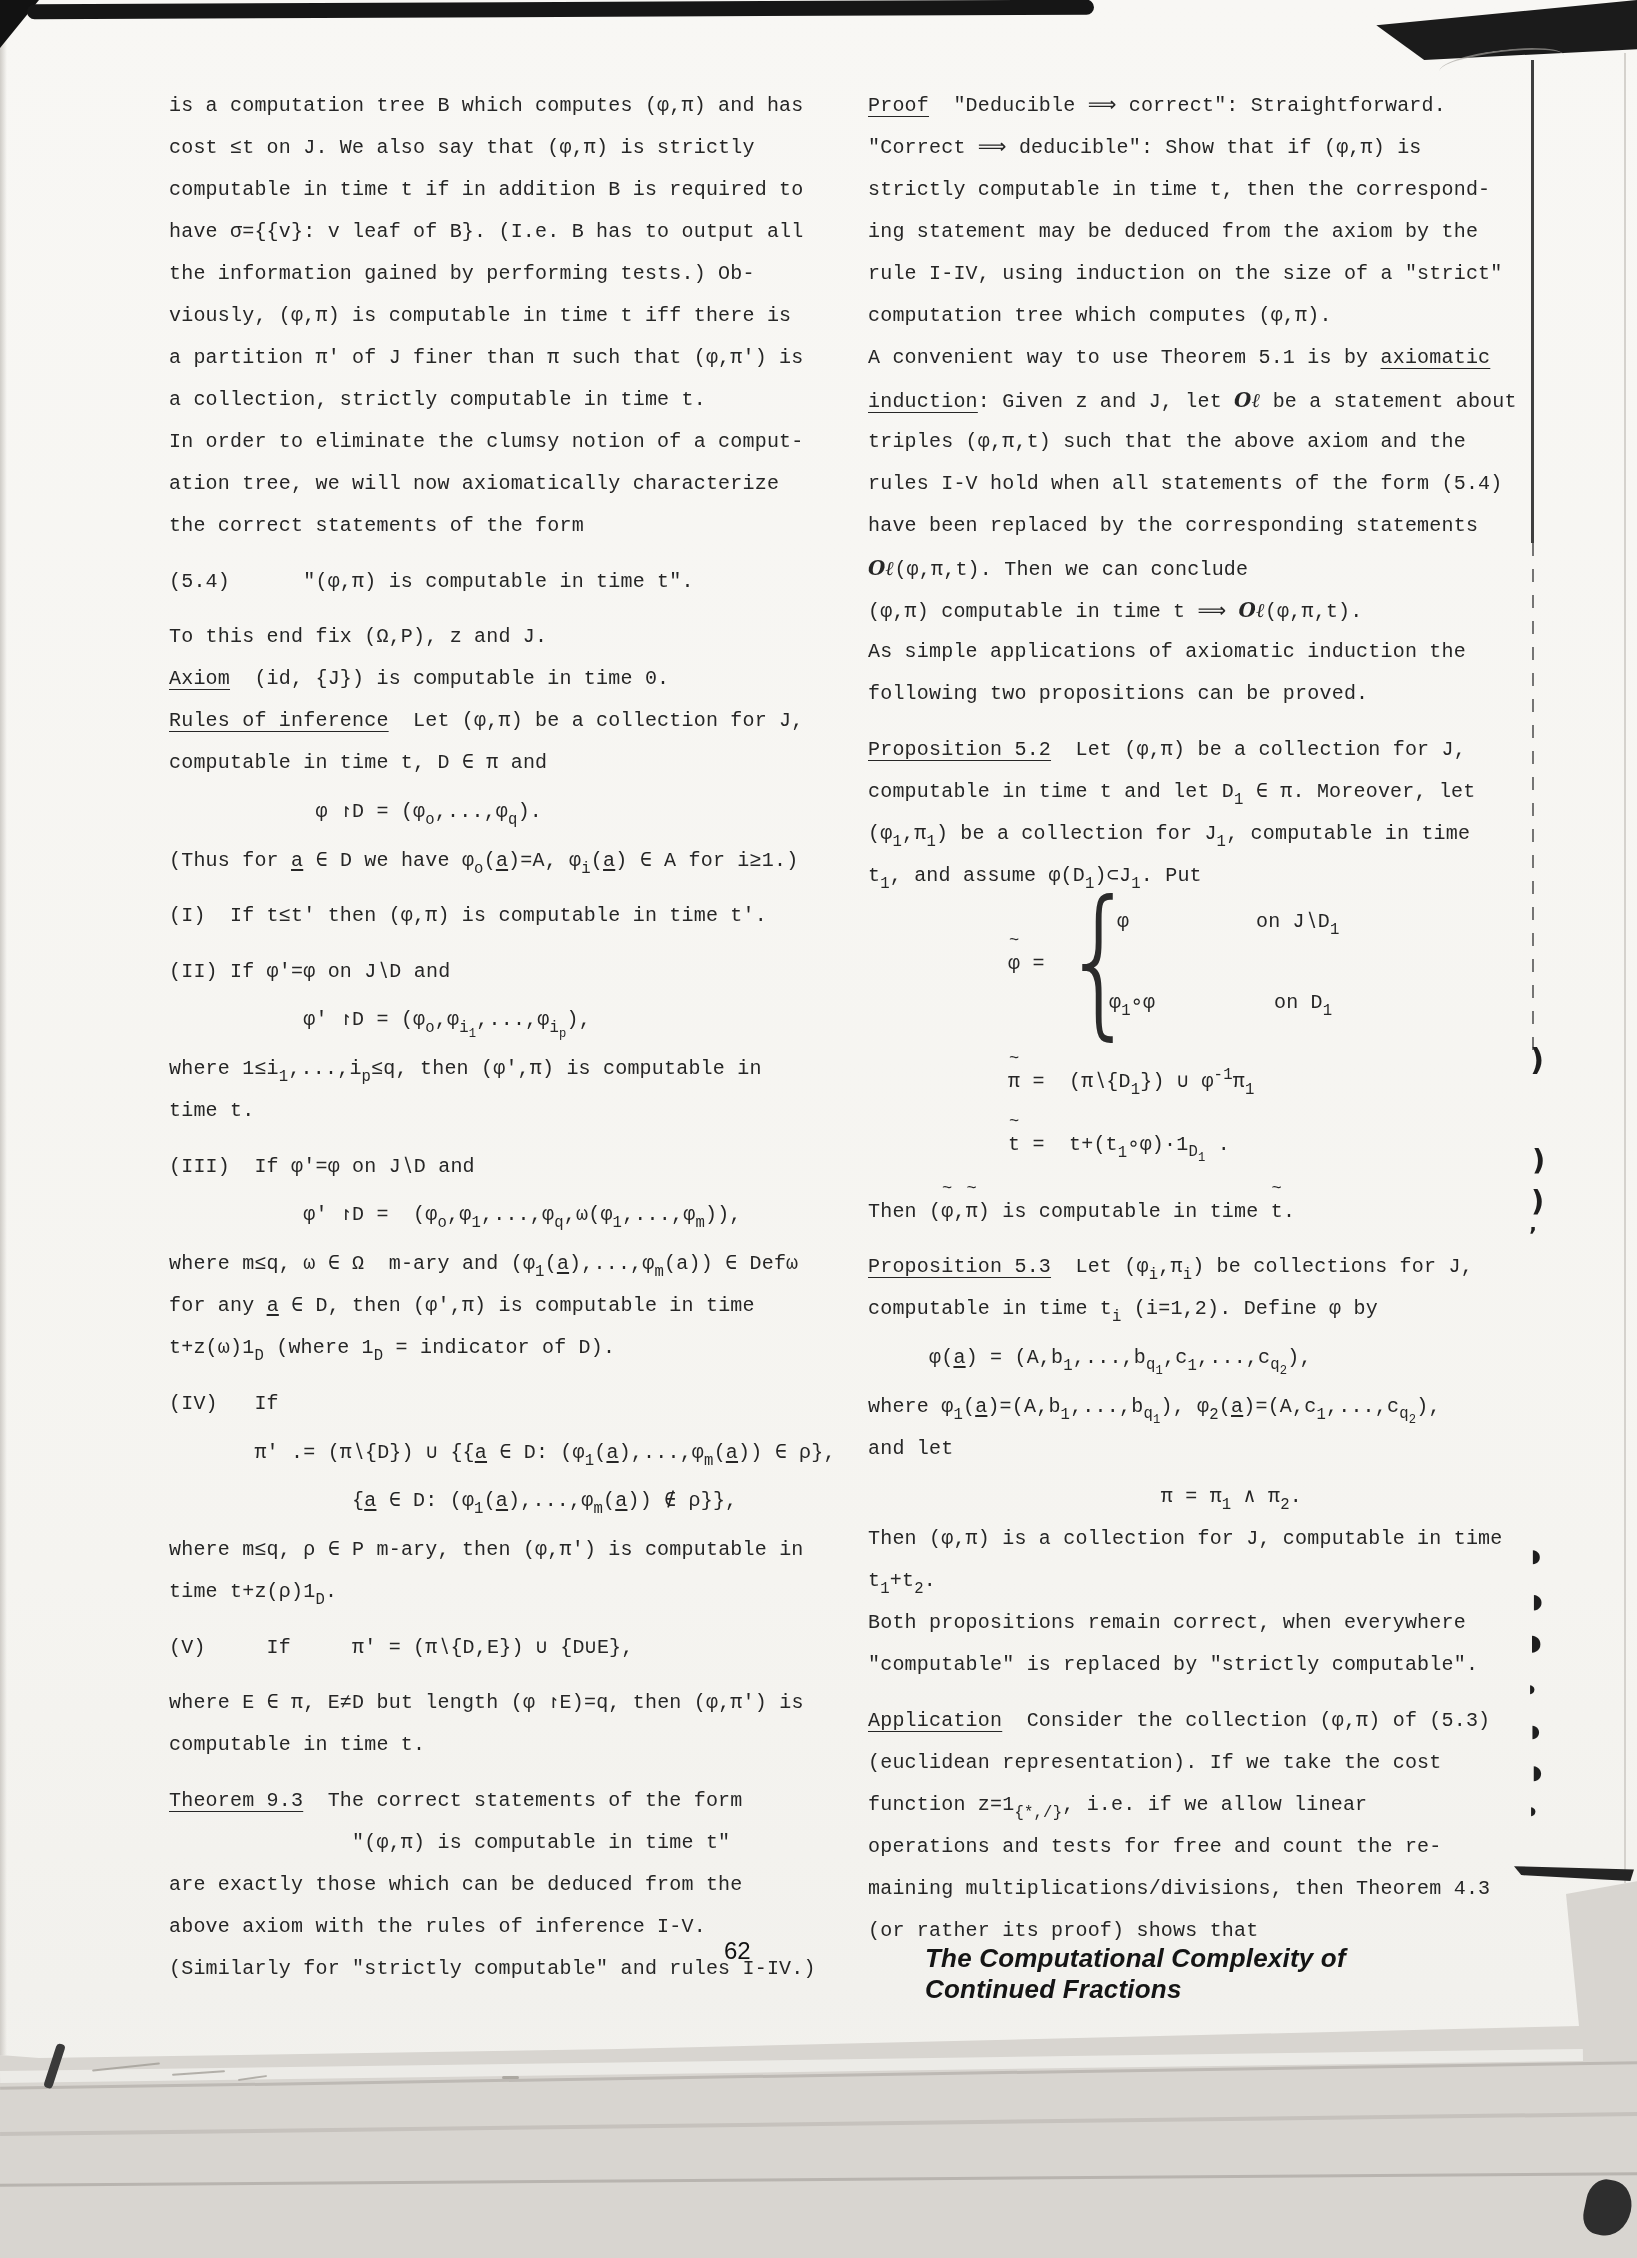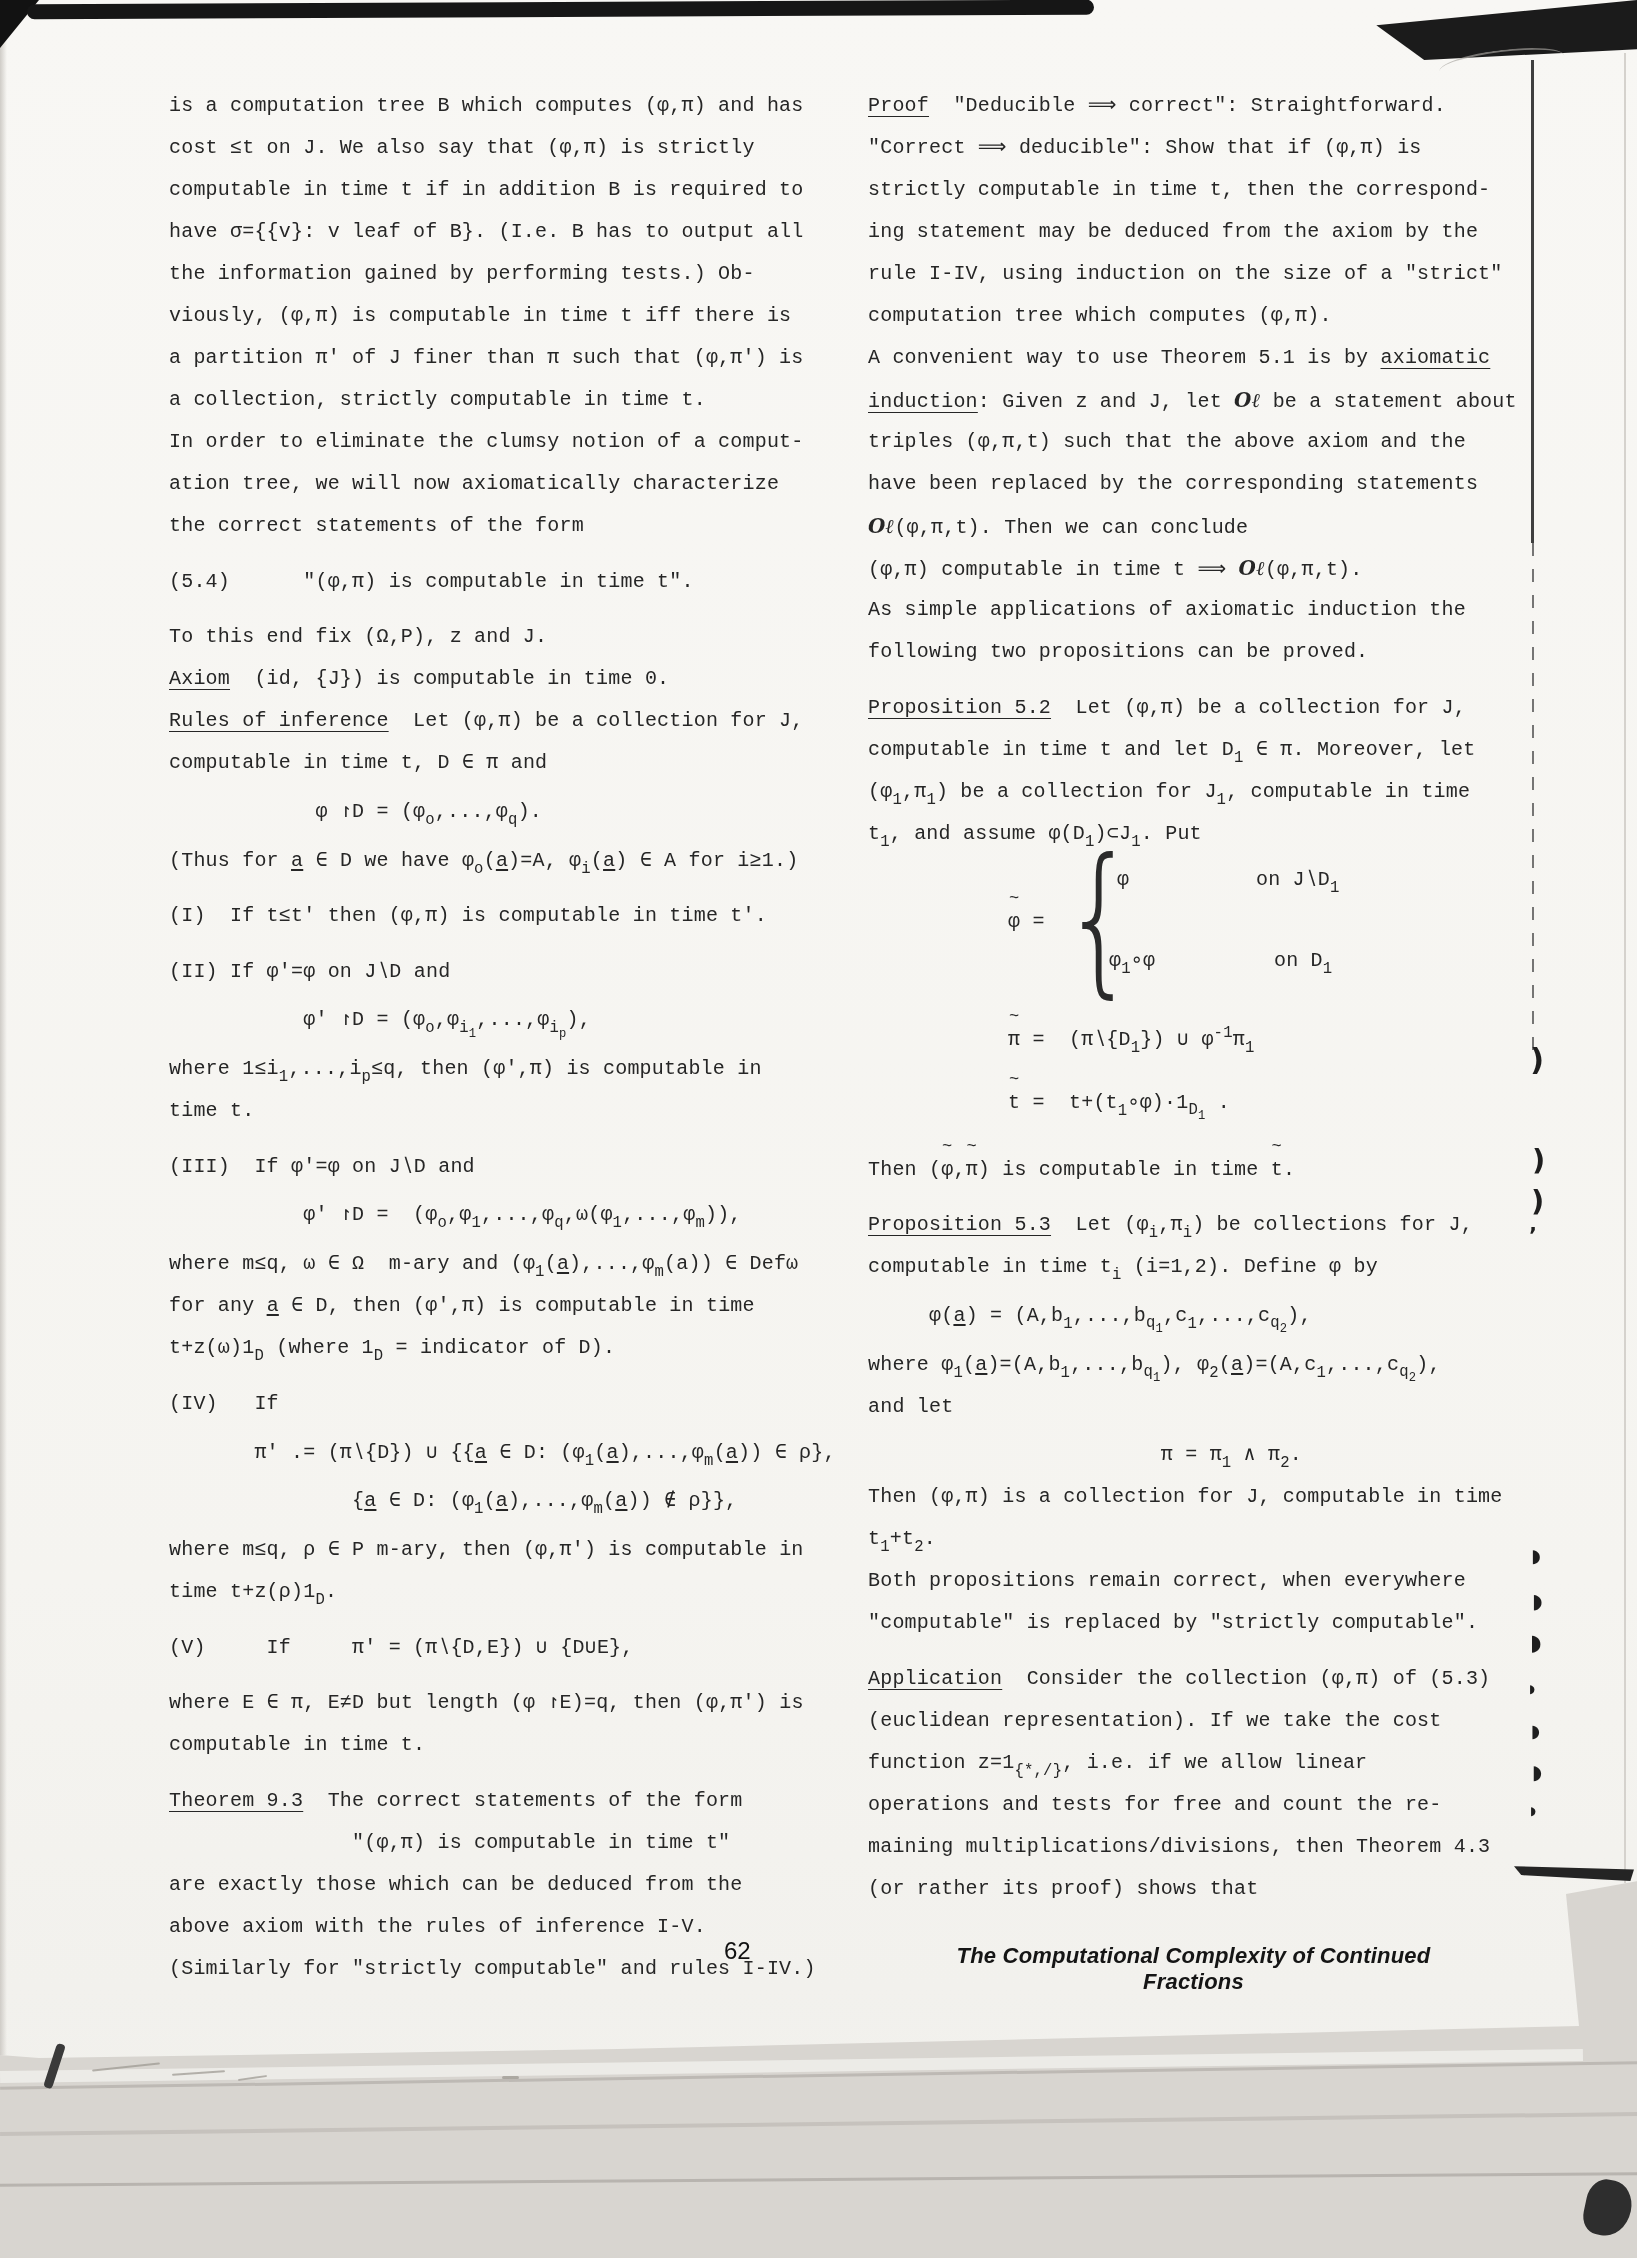--- a/index.html
+++ b/index.html
@@ -25,22 +25,22 @@
   .scr{font-family:"DejaVu Serif",serif;font-style:italic;font-weight:bold;}
   .tld{position:relative;display:inline-block;}
   .tm{position:absolute;left:50%;transform:translateX(-50%);top:-0.62em;font-size:0.85em;line-height:1;}
 
   .eqblock{position:relative;height:294px;width:666px;}
   .eq{position:absolute;white-space:pre;line-height:42px;}
   .brace{position:absolute;font-family:"DejaVu Sans",sans-serif;font-weight:200;
          font-size:162px;line-height:162px;transform:scaleX(.72);color:#2b2b2b;}
 
   .footer-num{position:absolute;left:724px;top:1937px;font-weight:normal;font-size:24px;color:#111;}
-  .footer-title{position:absolute;left:925px;top:1943px;width:537px;text-align:center;
-                font-style:italic;font-weight:bold;font-size:22px;color:#151515;letter-spacing:0.2px;}
+  .footer-title{position:absolute;left:925px;top:1943px;width:537px;text-align:left;
+                font-style:italic;font-weight:bold;font-size:26px;color:#151515;letter-spacing:0.2px;}
 
   
   .tl-corner{position:absolute;left:0;top:0;width:39px;height:48px;background:#121212;
              clip-path:polygon(0 0,100% 0,0 100%);}
   .top-bar{position:absolute;left:27px;top:1.9px;width:1067px;height:14.5px;background:#161616;
            border-radius:7.7px;transform:rotate(-.25deg);}
   .tr-wedge{position:absolute;left:1371px;top:0;width:266px;height:60px;background:#1b1b1b;
             clip-path:polygon(2% 42%,100% 0,100% 82%,20% 100%);}
   .tr-curl{position:absolute;left:1439px;top:50px;width:126px;height:25px;border-top:2.9px solid #a9a6a1;
            border-radius:50%;transform:rotate(-7deg);opacity:.65;}
@@ -115,20 +115,21 @@
   <div id="rtop">
       <div class="ln"><span class="hd">Proof</span>  "Deducible ⟹ correct": Straightforward.</div>
       <div class="ln">"Correct ⟹ deducible": Show that if (φ,π) is</div>
       <div class="ln">strictly computable in time t, then the correspond-</div>
       <div class="ln">ing statement may be deduced from the axiom by the</div>
       <div class="ln">rule I-IV, using induction on the size of a "strict"</div>
       <div class="ln">computation tree which computes (φ,π).</div>
       <div class="ln">A convenient way to use Theorem 5.1 is by <span class="hd">axiomatic</span></div>
       <div class="ln"><span class="hd">induction</span>: Given z and J, let <span class="scr">Oℓ</span> be a statement about</div>
       <div class="ln">triples (φ,π,t) such that the above axiom and the</div>
+      <div class="ln">rules I-V hold when all statements of the form (5.4)</div>
       <div class="ln">have been replaced by the corresponding statements</div>
       <div class="ln"><span class="scr">Oℓ</span>(φ,π,t). Then we can conclude</div>
       <div class="ln">(φ,π) computable in time t ⟹ <span class="scr">Oℓ</span>(φ,π,t).</div>
       <div class="ln">As simple applications of axiomatic induction the</div>
       <div class="ln">following two propositions can be proved.</div>
       <div class="ln g1"><span class="hd">Proposition 5.2</span>  Let (φ,π) be a collection for J,</div>
       <div class="ln">computable in time t and let D<sub>1</sub> ∈ π. Moreover, let</div>
       <div class="ln">(φ<sub>1</sub>,π<sub>1</sub>) be a collection for J<sub>1</sub>, computable in time</div>
       <div class="ln">t<sub>1</sub>, and assume φ(D<sub>1</sub>)⊂J<sub>1</sub>. Put</div>
     </div>

